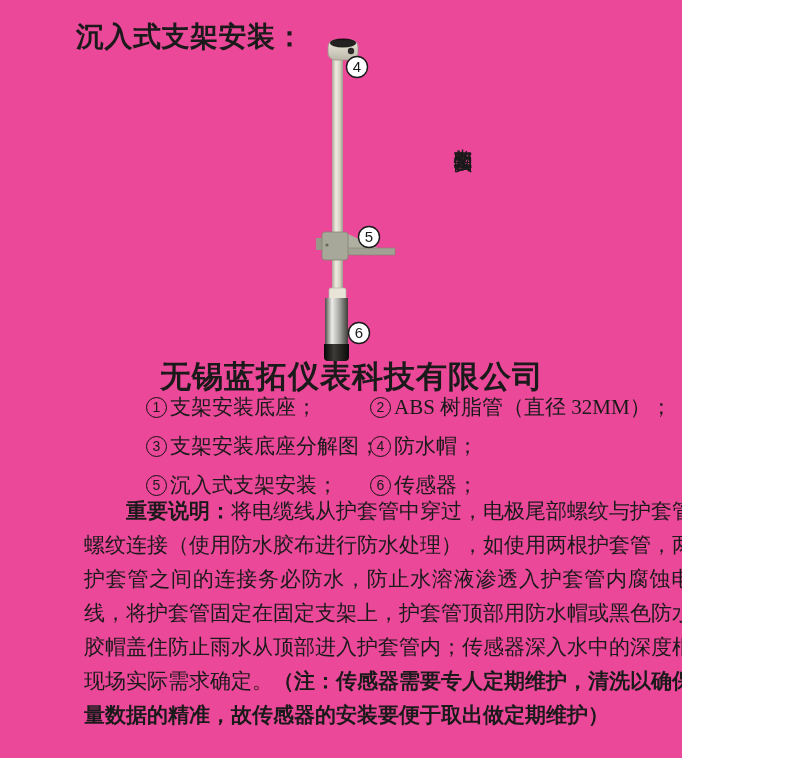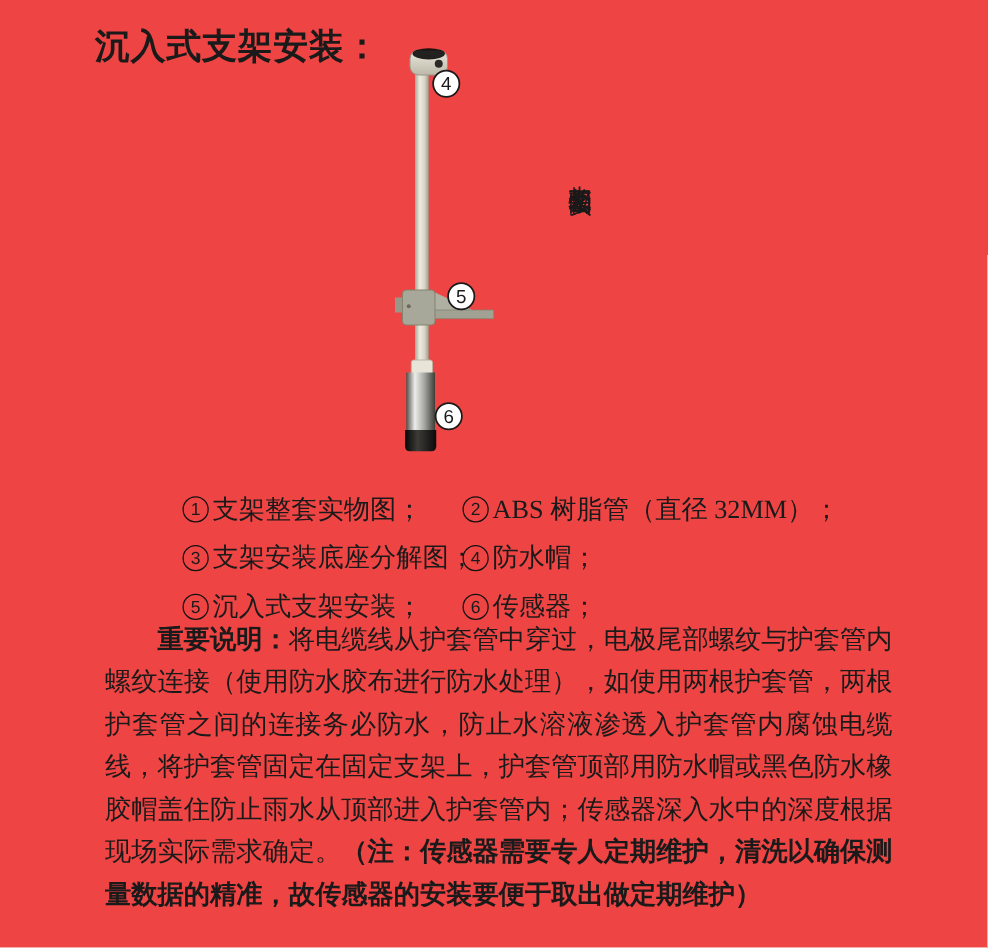--- a/index.html
+++ b/index.html
@@ -1,20 +1,20 @@
 <!DOCTYPE html>
 <html><head>
 <meta charset="utf-8">
 <style>
   html,body { margin:0; padding:0; background:#ffffff; }
   .page {
     position: relative;
-    width: 790px;
+    width: 682px;
     height: 758px;
-    background: #ef4444;
+    background: #ec4899;
     font-family: "Liberation Serif", "DejaVu Serif", serif;
     color: #1a1a1a;
     overflow: hidden;
   }
   .title {
     position: absolute;
     left: 76px;
     top: 18px;
     font-size: 28px;
     font-weight: bold;
@@ -160,25 +160,26 @@
       <text class="callout-num" x="89" y="212" text-anchor="middle">5</text>
     </g>
     <g>
       <circle cx="79" cy="303" r="10.5" fill="#ffffff" stroke="#1a1a1a" stroke-width="1.4"></circle>
       <text class="callout-num" x="79" y="308" text-anchor="middle">6</text>
     </g>
   </svg>
 
   <div class="vcaption">支架整套实物图</div>
 
+  <div class="company">无锡蓝拓仪表科技有限公司</div>
 
   <div class="legend">
     <div class="legend-item">
       <span class="num-circle">1</span>
-      <span>支架整套实物图；</span>
+      <span>支架安装底座；</span>
     </div>
     <div class="legend-item">
       <span class="num-circle">2</span>
       <span>ABS 树脂管（直径 32MM）；</span>
     </div>
     <div class="legend-item">
       <span class="num-circle">3</span>
       <span>支架安装底座分解图；</span>
     </div>
     <div class="legend-item">

